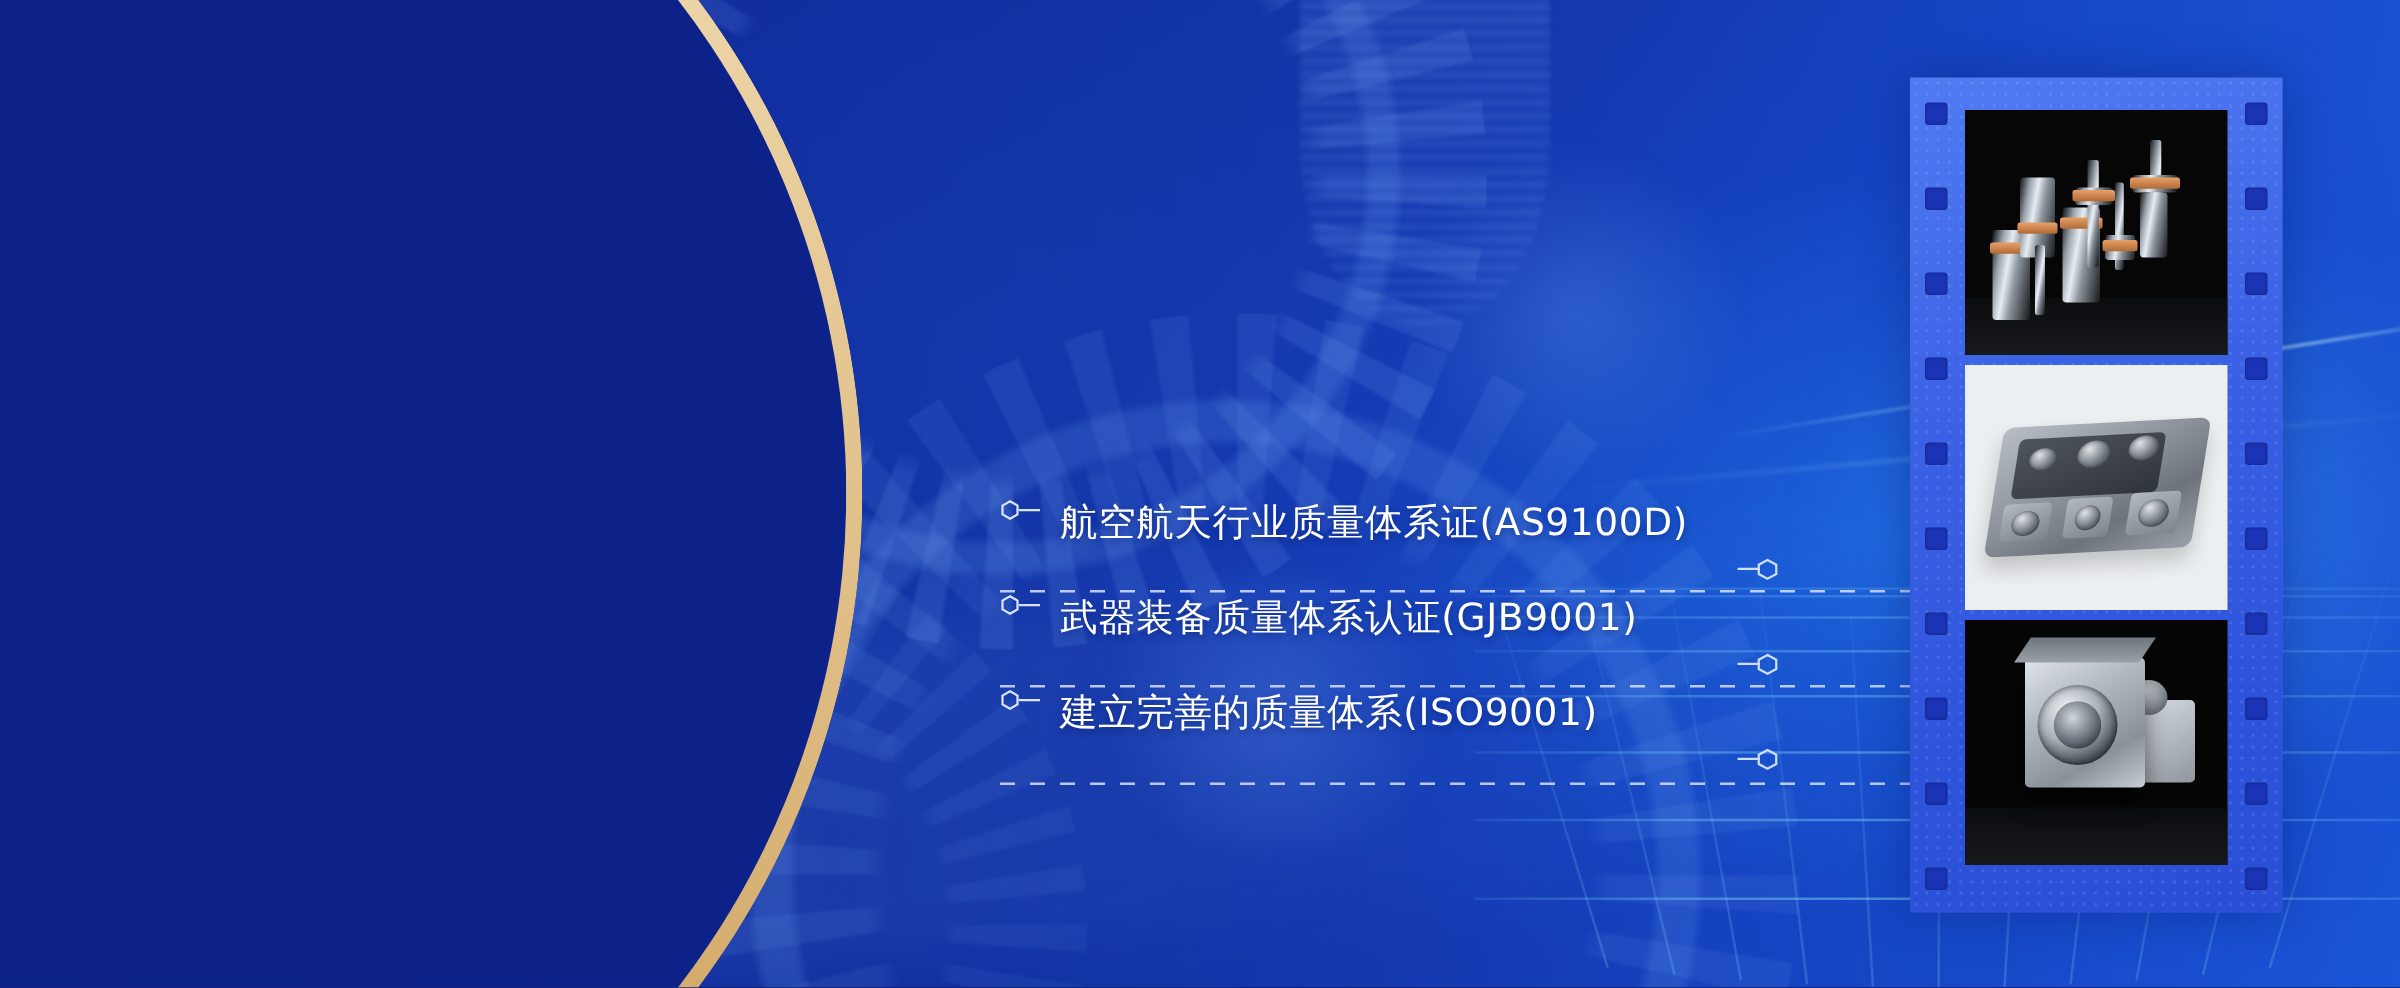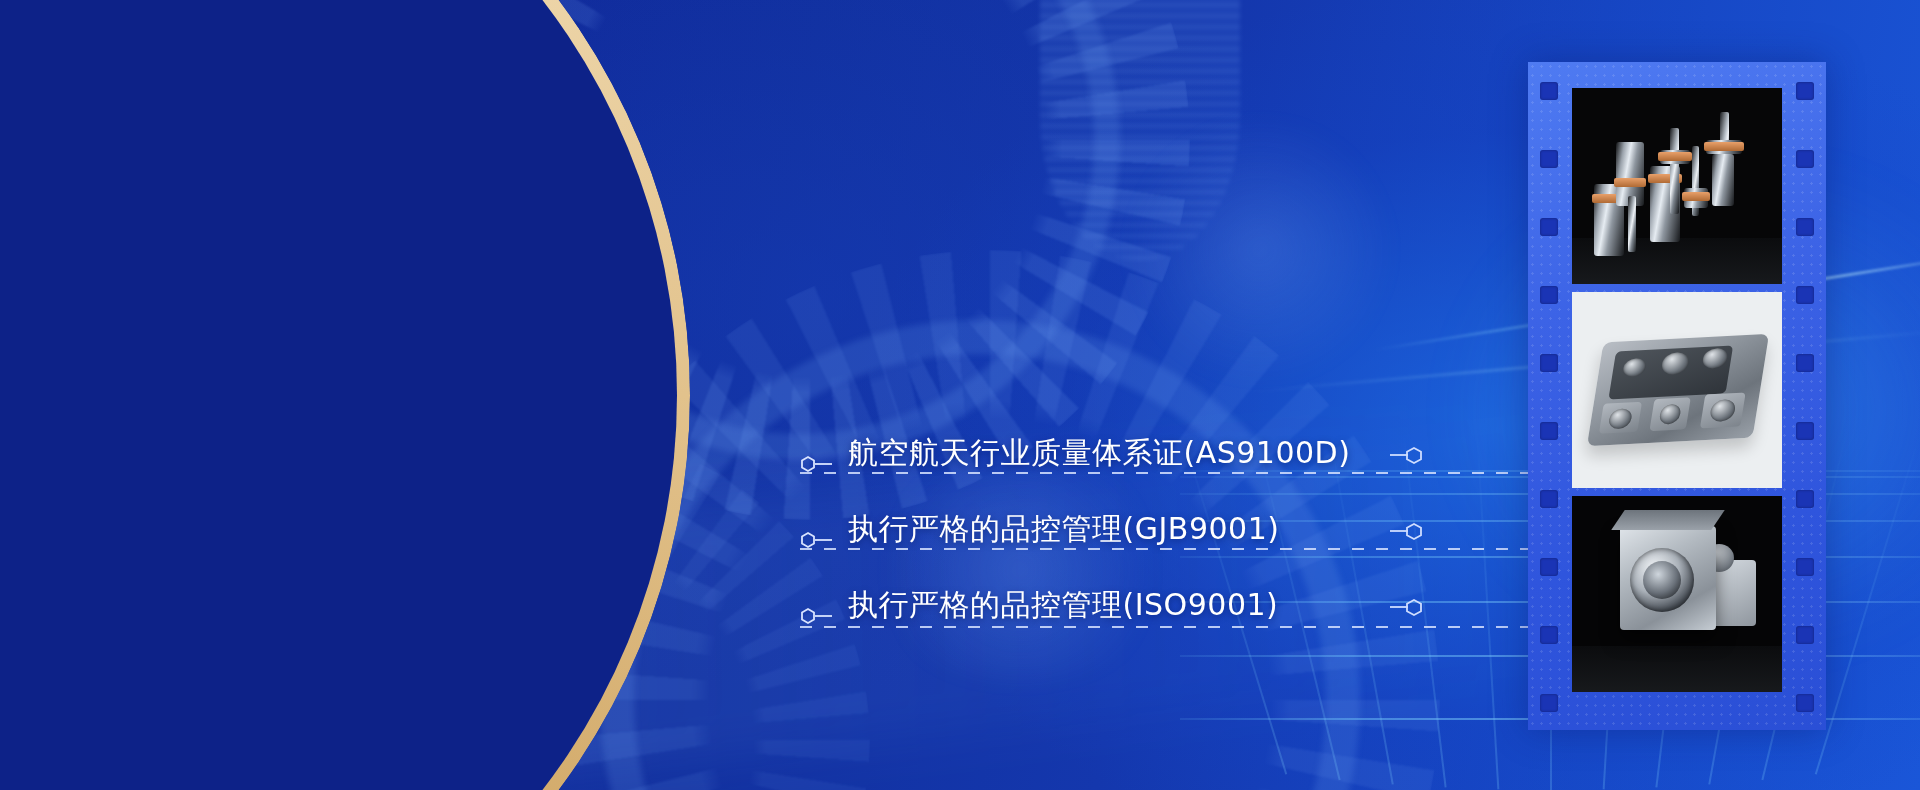--- a/index.html
+++ b/index.html
@@ -262,21 +262,21 @@
   }
   .headline .l2{ display:block; }
 
   
   .cert-list{
     position:absolute; left:800px; top:398px; width:660px;
   }
   .cert-row{
     position:relative;
     height:76px;
-    display:flex; align-items:flex-end;
+    display:flex; align-items:flex-start;
   }
   .cert-row .marker{
     width:34px; height:20px; position:relative; flex:0 0 34px; margin-right:14px;
   }
   .cert-row .marker svg{ display:block; }
   .cert-row .label{
     font-family:"DejaVu Sans","Liberation Sans",sans-serif;
     font-size:30px;
     color:#ffffff;
     letter-spacing:.5px;
@@ -498,31 +498,31 @@
         <span class="label">航空航天行业质量体系证(AS9100D)</span>
         <span class="dash"></span>
       </li>
       <li class="cert-row">
         <span class="marker">
           <svg width="34" height="20" viewBox="0 0 34 20" aria-hidden="true">
             <path d="M8 3 L14 6.5 L14 13.5 L8 17 L2 13.5 L2 6.5 Z" fill="none" stroke="#d9e4ff" stroke-width="1.8"></path>
             <line x1="15" y1="10" x2="32" y2="10" stroke="#d9e4ff" stroke-width="1.8"></line>
           </svg>
         </span>
-        <span class="label">执行严格的品控管理(GJB9001)</span>
+        <span class="label">武器装备质量体系认证(GJB9001)</span>
         <span class="dash"></span>
       </li>
       <li class="cert-row">
         <span class="marker">
           <svg width="34" height="20" viewBox="0 0 34 20" aria-hidden="true">
             <path d="M8 3 L14 6.5 L14 13.5 L8 17 L2 13.5 L2 6.5 Z" fill="none" stroke="#d9e4ff" stroke-width="1.8"></path>
             <line x1="15" y1="10" x2="32" y2="10" stroke="#d9e4ff" stroke-width="1.8"></line>
           </svg>
         </span>
-        <span class="label">执行严格的品控管理(ISO9001)</span>
+        <span class="label">建立完善的质量体系(ISO9001)</span>
         <span class="dash"></span>
       </li>
     </ul>
   <div class="end-markers" id="endMarkers">
       <div class="em" style="top: 30px;"><svg width="40" height="22" viewBox="0 0 40 22" aria-hidden="true">
           <line x1="2" y1="11" x2="20" y2="11" stroke="#cfddff" stroke-width="1.8"></line>
           <path d="M26 4 L33 7.8 L33 15.2 L26 19 L19 15.2 L19 7.8 Z" fill="none" stroke="#cfddff" stroke-width="1.8"></path>
         </svg></div>
       <div class="em" style="top: 106px;"><svg width="40" height="22" viewBox="0 0 40 22" aria-hidden="true">
           <line x1="2" y1="11" x2="20" y2="11" stroke="#cfddff" stroke-width="1.8"></line>

